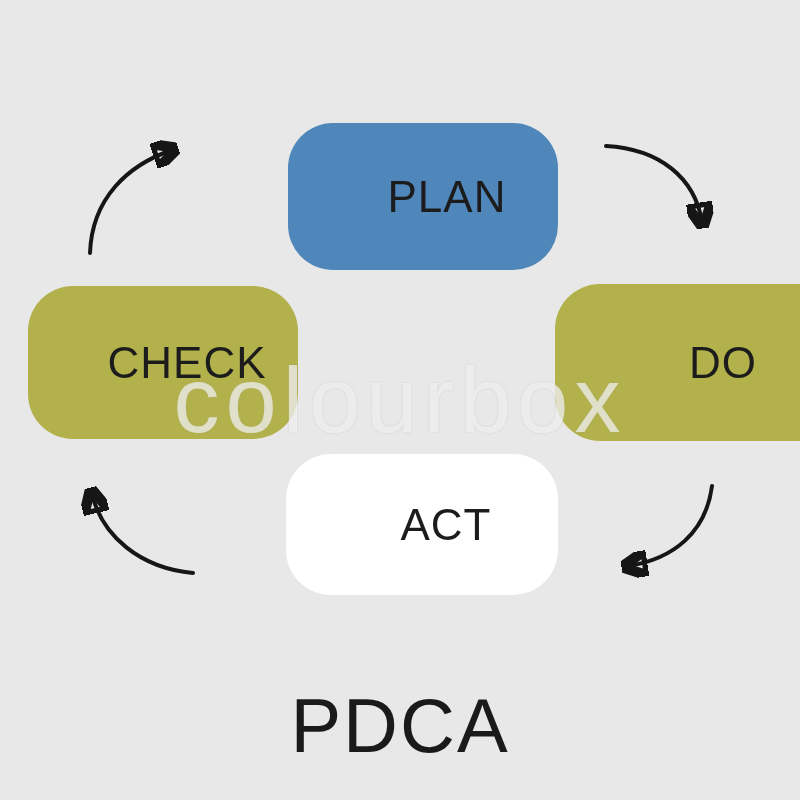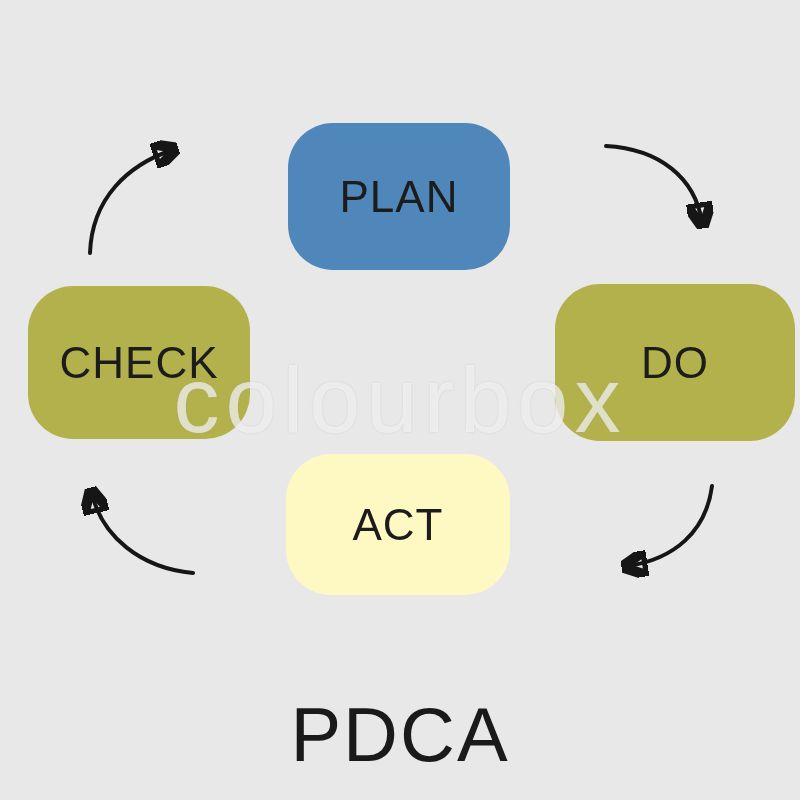--- a/index.html
+++ b/index.html
@@ -28,20 +28,21 @@
     stroke: #161616;
     stroke-width: 4;
     stroke-linecap: round;
   }
   .node {
     position: absolute;
     display: flex;
     align-items: center;
     justify-content: center;
     border-radius: 45px;
+    padding-left: 48px;
   }
   .node-label {
     color: #1c1c1c;
     font-size: 44px;
     letter-spacing: 1px;
   }
   .node.plan  { left: 288px; top: 123px; width: 222px; height: 147px; }
   .node.do    { left: 555px; top: 284px; width: 240px; height: 157px; }
   .node.check { left: 28px;  top: 286px; width: 222px; height: 153px; }
   .node.act   { left: 286px; top: 454px; width: 224px; height: 141px; }
@@ -60,21 +61,20 @@
     user-select: none;
   }
   .title {
     position: absolute;
     left: 50%;
     top: 682px;
     transform: translateX(-50%);
     font-size: 76px;
     color: #1a1a1a;
     letter-spacing: 2px;
-    margin-top: 9px;
   }
 </style>
 </head>
 <body>
 
 <div class="stage">
 
   <svg class="arrows" viewBox="0 0 800 800" xmlns="http://www.w3.org/2000/svg" aria-hidden="true">
     <defs>
       <marker id="arrowhead" viewBox="0 0 10 10" refX="7.5" refY="5" markerWidth="6.5" markerHeight="6.5" orient="auto">
@@ -92,21 +92,21 @@
   </div>
 
   <div class="node do" style="background: rgb(179, 177, 75); justify-content: center;">
     <span class="node-label">DO</span>
   </div>
 
   <div class="node check" style="background: rgb(179, 177, 75);">
     <span class="node-label">CHECK</span>
   </div>
 
-  <div class="node act" style="background: #fef9c3; align-items: center;">
+  <div class="node act" style="background: #ffffff; align-items: center;">
     <span class="node-label">ACT</span>
   </div>
 
   <div class="watermark">colourbox</div>
 
   <div class="title">PDCA</div>
 
 </div>
 
 </body></html>

